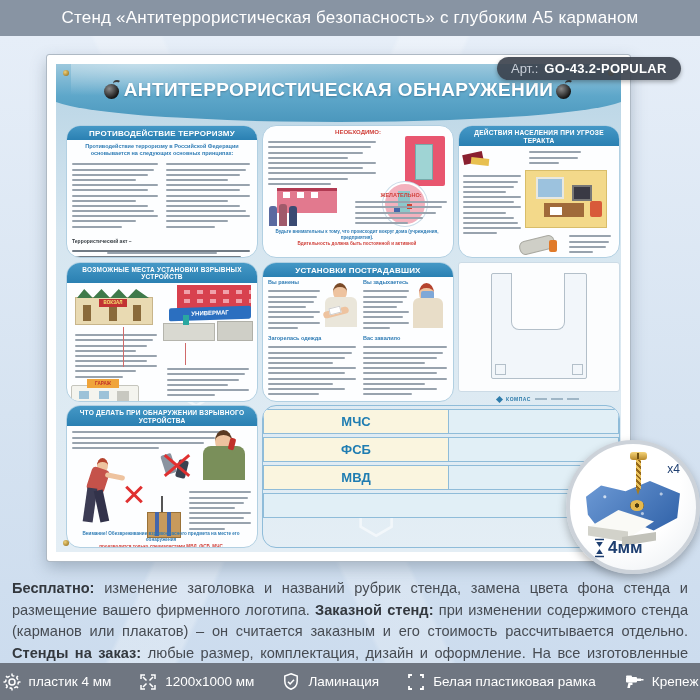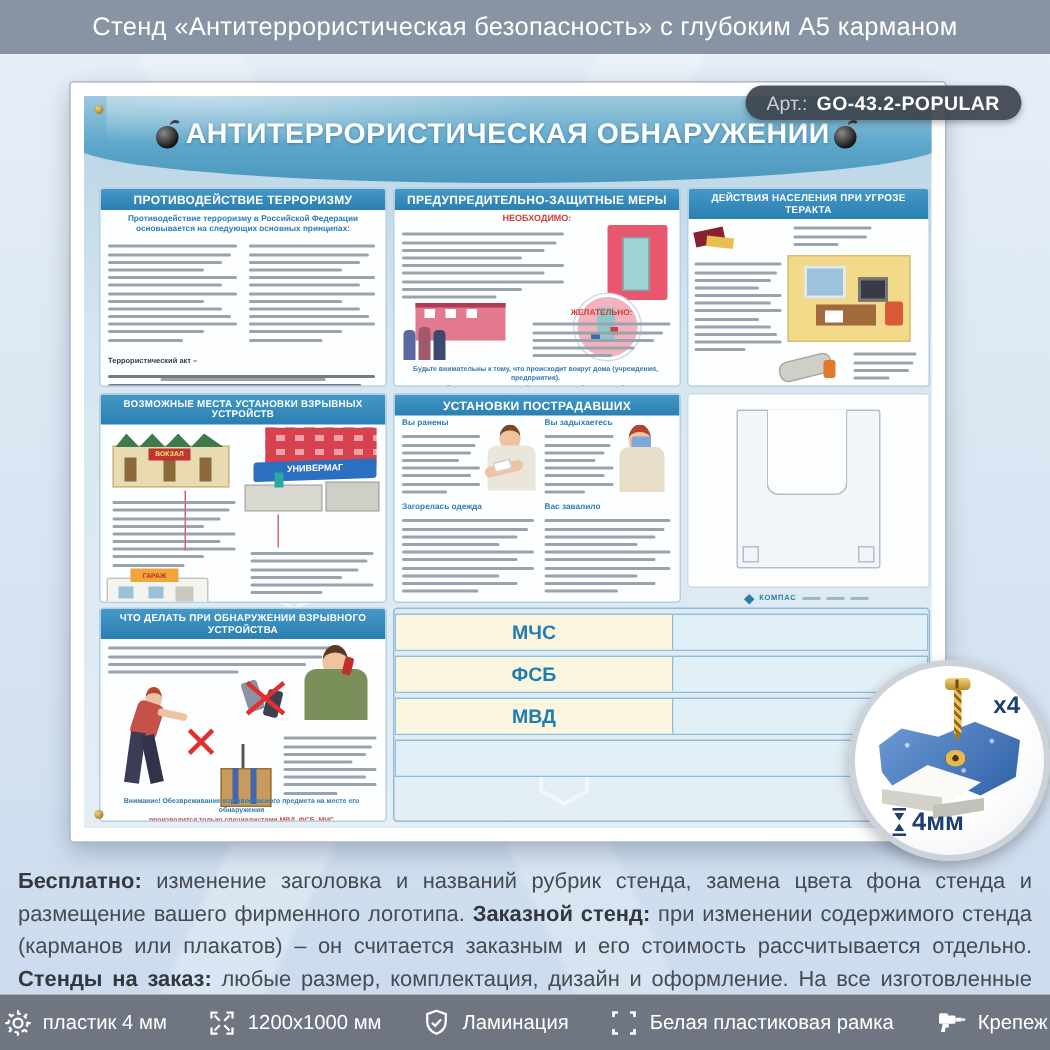--- a/index.html
+++ b/index.html
@@ -30,21 +30,21 @@
   .poster-title{position:absolute;left:0;top:15px;width:565px;text-align:center;z-index:2;
         color:#fff;font-weight:700;font-size:19px;letter-spacing:.4px;
         text-shadow:0 1px 2px rgba(20,60,90,.4);}
   .bomb{position:absolute;top:20px;width:15px;height:15px;border-radius:50%;z-index:2;
         background:radial-gradient(circle at 35% 32%,#8a8a8a,#161616 70%);}
   .bomb:after{content:"";position:absolute;right:-2px;top:-4px;width:6px;height:6px;
         border-top:2px solid #3c3c3c;border-right:2px solid transparent;border-radius:50%;}
   .screw-dot{position:absolute;width:6px;height:6px;border-radius:50%;z-index:4;
         background:radial-gradient(circle at 35% 35%,#f0d179,#8a6414);}
   
-  .sec{position:absolute;background:#fdfeff;border:1px solid #b2d0e2;border-radius:3px;z-index:1;overflow:hidden;}
+  .sec{position:absolute;background:#fdfeff;border:1px solid #b2d0e2;border-radius:14px;z-index:1;overflow:hidden;}
   .sec-h{background:linear-gradient(180deg,#4598c6,#2a80b2);color:#fff;font-weight:700;
          text-align:center;padding:3px 2px 2px;line-height:1.15;letter-spacing:.2px;}
   .sec-b{position:relative;padding:3px 5px;}
   .tl{display:block;height:2px;border-radius:1px;background:#98a3ae;margin:3.2px 0;}.tl.d{background:#717b85}
   .tlg{display:block}
   .tiny-blue{color:#2f7cb5;font-weight:700;}
   .tiny-red{color:#d0403a;font-weight:700;}
   
   .ph-row{display:flex;height:23px;margin-top:3px;border:1px solid #8fbcd9;background:#fff;}
   .ph-name{width:184px;background:#faf5df;border-right:1px solid #8fbcd9;display:flex;
@@ -52,21 +52,21 @@
   .ph-val{flex:1;background:rgba(215,233,243,.75);}
   
   .badge{position:absolute;left:497px;top:21px;height:23px;z-index:5;display:flex;align-items:center;
          background:rgba(56,63,74,.9);border-radius:12px;padding:0 14px;gap:6px;font-size:13px;
          box-shadow:0 2px 4px rgba(0,0,0,.3);}
   .badge .lbl{color:#c9cfd8;} .badge .val{color:#fff;font-weight:700;letter-spacing:.3px;}
   
   .inset{position:absolute;left:566px;top:404px;width:126px;height:126px;border-radius:50%;z-index:6;
          background:radial-gradient(circle at 35% 30%,#ffffff 55%,#e9edf1 100%);
          border:4px solid #ccd2d9;box-shadow:0 4px 10px rgba(0,0,0,.28);overflow:hidden;}
-  .x4{position:absolute;right:16px;top:18px;color:#1d3e70;font-weight:700;font-size:16px;}
+  .x4{position:absolute;right:16px;top:18px;color:#1d3e70;font-weight:400;font-size:12px;}
   .mm{position:absolute;left:24px;bottom:12px;color:#1d3e70;font-weight:700;font-size:17px;
       display:flex;align-items:center;gap:3px;}
   .sheet{position:absolute;left:16px;top:36px;width:94px;height:56px;
       background:
         radial-gradient(circle at 20% 30%,rgba(255,255,255,.7) 1px,transparent 2px),
         radial-gradient(circle at 60% 60%,rgba(255,255,255,.6) 1px,transparent 2px),
         radial-gradient(circle at 80% 25%,rgba(255,255,255,.6) 1px,transparent 2px),
         radial-gradient(circle at 40% 75%,rgba(255,255,255,.5) 1px,transparent 2px),
         linear-gradient(135deg,#6e9bd6,#2d5fa6);
       clip-path:polygon(0 30%,16% 10%,42% 20%,68% 2%,100% 24%,97% 68%,72% 90%,42% 70%,14% 88%,2% 62%);}
@@ -172,21 +172,20 @@
               <div class="tlg">
                   <i class="tl d" style="width: 100%;"></i>
                   <i class="tl d" style="width: 95%;"></i>
                 </div>
             </div>
             <div class="tl" style="position:absolute;left:40px;top:109px;width:110px;"></div>
           </div>
         </div>
 
         <div class="sec" style="left:206px;top:61px;width:190px;height:131px;">
-          <div class="sec-h" style="font-size:8px;">ПРЕДУПРЕДИТЕЛЬНО-ЗАЩИТНЫЕ МЕРЫ</div>
           <div class="sec-b">
             <div class="tiny-red" style="font-size:6px;text-align:center;">НЕОБХОДИМО:</div>
             <div class="tlg" style="position:absolute;left:5px;top:12px;width:108px;">
                 <i class="tl" style="width: 100%;"></i>
                 <i class="tl" style="width: 95%;"></i>
                 <i class="tl" style="width: 88%;"></i>
                 <i class="tl" style="width: 74%;"></i>
                 <i class="tl" style="width: 100%;"></i>
                 <i class="tl" style="width: 88%;"></i>
                 <i class="tl" style="width: 100%;"></i>

